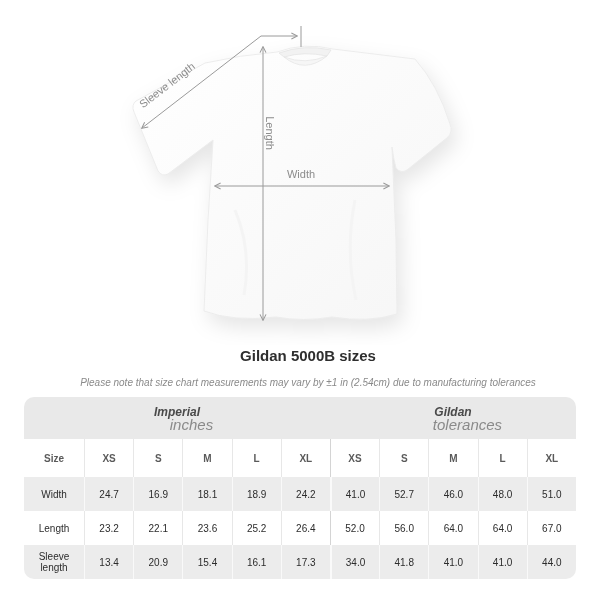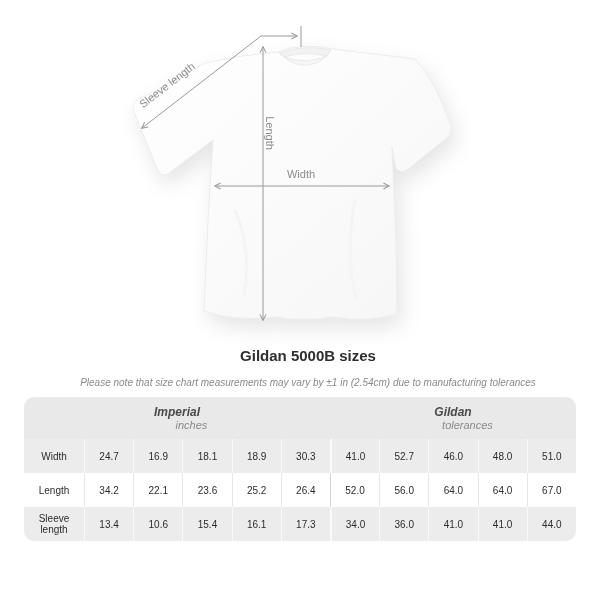--- a/index.html
+++ b/index.html
@@ -30,21 +30,21 @@
     padding:0; text-align:center; vertical-align:middle; font-weight:normal;
     border-left:1px solid #e7e7e7;
     margin-left:48px;
   }
   .size-table th:first-child, .size-table td:first-child { border-left:none; }
   .gstart { border-left:1px solid #d4d4d4 !important; }
   tr.shaded td, tr.shaded th { border-left-color:#f9f9f9; }
   tr.shaded td.gstart { border-left:2px solid #fafafa !important; }
   .group-row th { height:42px; background:#e9e9e9; border-left:none !important; }
   .g-label { font-size:12px; font-weight:bold; font-style:italic; color:#4a4a4a; line-height:14px; }
-  .g-sub   { font-size:11px; font-style:italic; color:#8a8a8a; line-height:12px;padding-left:29px; }
+  .g-sub   { font-size:15px; font-style:italic; color:#8a8a8a; line-height:12px;padding-left:29px; }
   .size-row th { height:38px; background:#ffffff; font-weight:bold; color:#5a5a5a; font-size:10px; }
   .size-table tbody tr { background:#ffffff; }
   .size-table tbody tr.shaded { background:#ececec; }
   .size-table tbody td, .size-table tbody th.rowlabel { height:34px; color:#2c2c2c; }
   th.rowlabel { font-weight:normal; color:#555; font-size:10px; }
 </style>
 </head>
 <body>
 
 <div class="canvas">
@@ -107,56 +107,69 @@
       <tr class="group-row">
         <th colspan="6">
           <div class="g-label">Imperial</div>
           <div class="g-sub">inches</div>
         </th>
         <th colspan="5">
           <div class="g-label">Gildan</div>
           <div class="g-sub">tolerances</div>
         </th>
       </tr>
+      <tr class="size-row">
+        <th>Size</th>
+        <th>XS</th>
+        <th>S</th>
+        <th>M</th>
+        <th>L</th>
+        <th>XL</th>
+        <th class="gstart">XS</th>
+        <th>S</th>
+        <th>M</th>
+        <th>L</th>
+        <th>XL</th>
+      </tr>
     </thead>
     <tbody>
       <tr class="shaded">
         <th class="rowlabel">Width</th>
         <td>24.7</td>
         <td>16.9</td>
         <td>18.1</td>
         <td>18.9</td>
-        <td>30.3</td>
+        <td>24.2</td>
         <td class="gstart">41.0</td>
         <td>52.7</td>
         <td>46.0</td>
         <td>48.0</td>
         <td>51.0</td>
       </tr>
       <tr>
         <th class="rowlabel">Length</th>
-        <td>34.2</td>
+        <td>23.2</td>
         <td>22.1</td>
         <td>23.6</td>
         <td>25.2</td>
         <td>26.4</td>
         <td class="gstart">52.0</td>
         <td>56.0</td>
         <td>64.0</td>
         <td>64.0</td>
         <td>67.0</td>
       </tr>
       <tr class="shaded">
         <th class="rowlabel">Sleeve length</th>
         <td>13.4</td>
-        <td>10.6</td>
+        <td>20.9</td>
         <td>15.4</td>
         <td>16.1</td>
         <td>17.3</td>
         <td class="gstart">34.0</td>
-        <td>36.0</td>
+        <td>41.8</td>
         <td>41.0</td>
         <td>41.0</td>
         <td>44.0</td>
       </tr>
     </tbody>
   </table>
 </div>
 
 </body></html>

